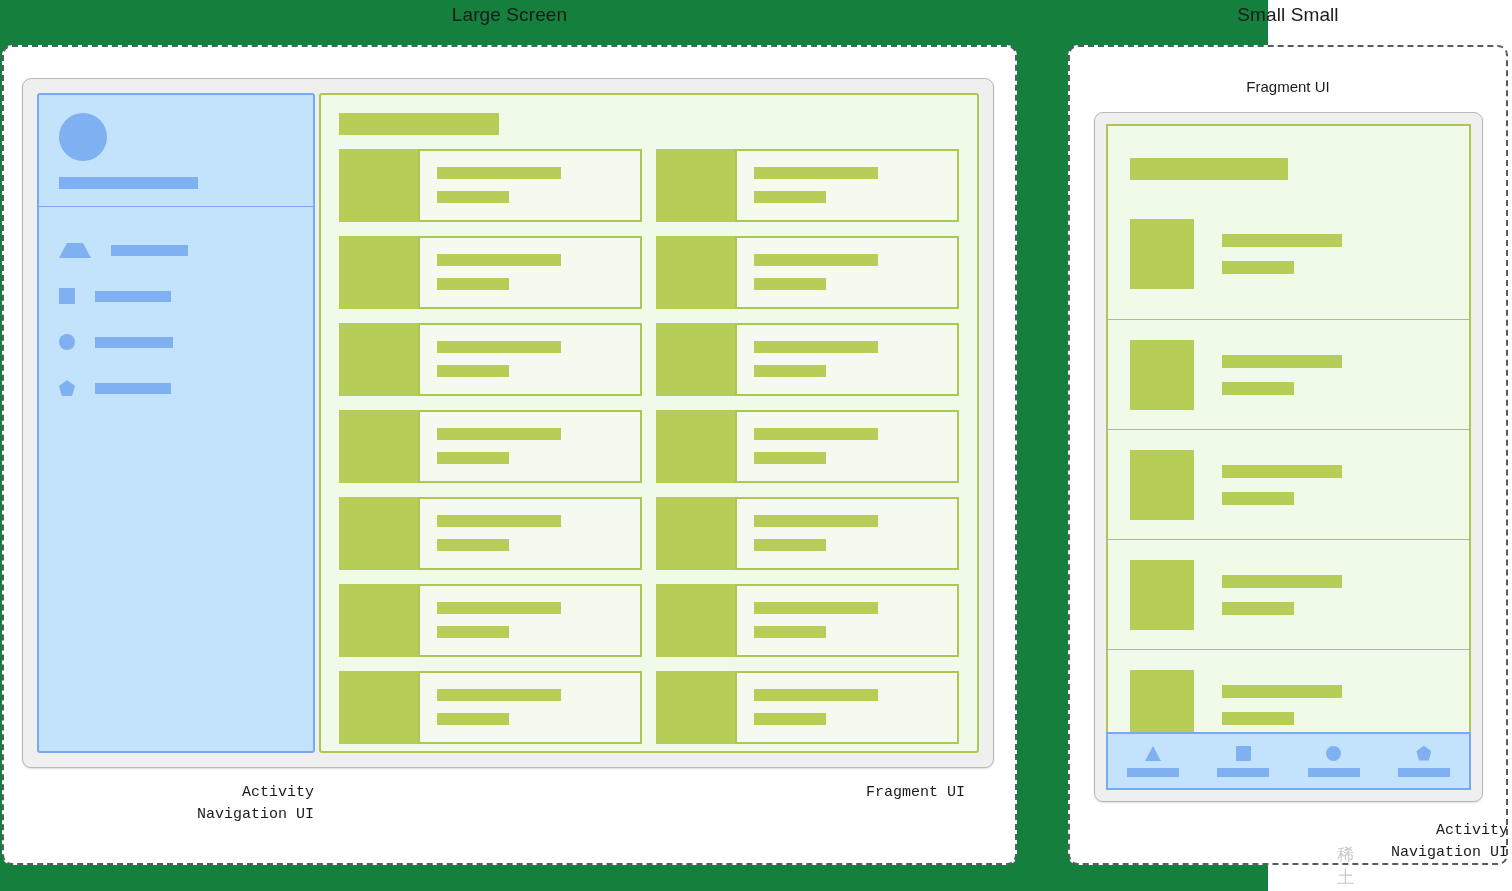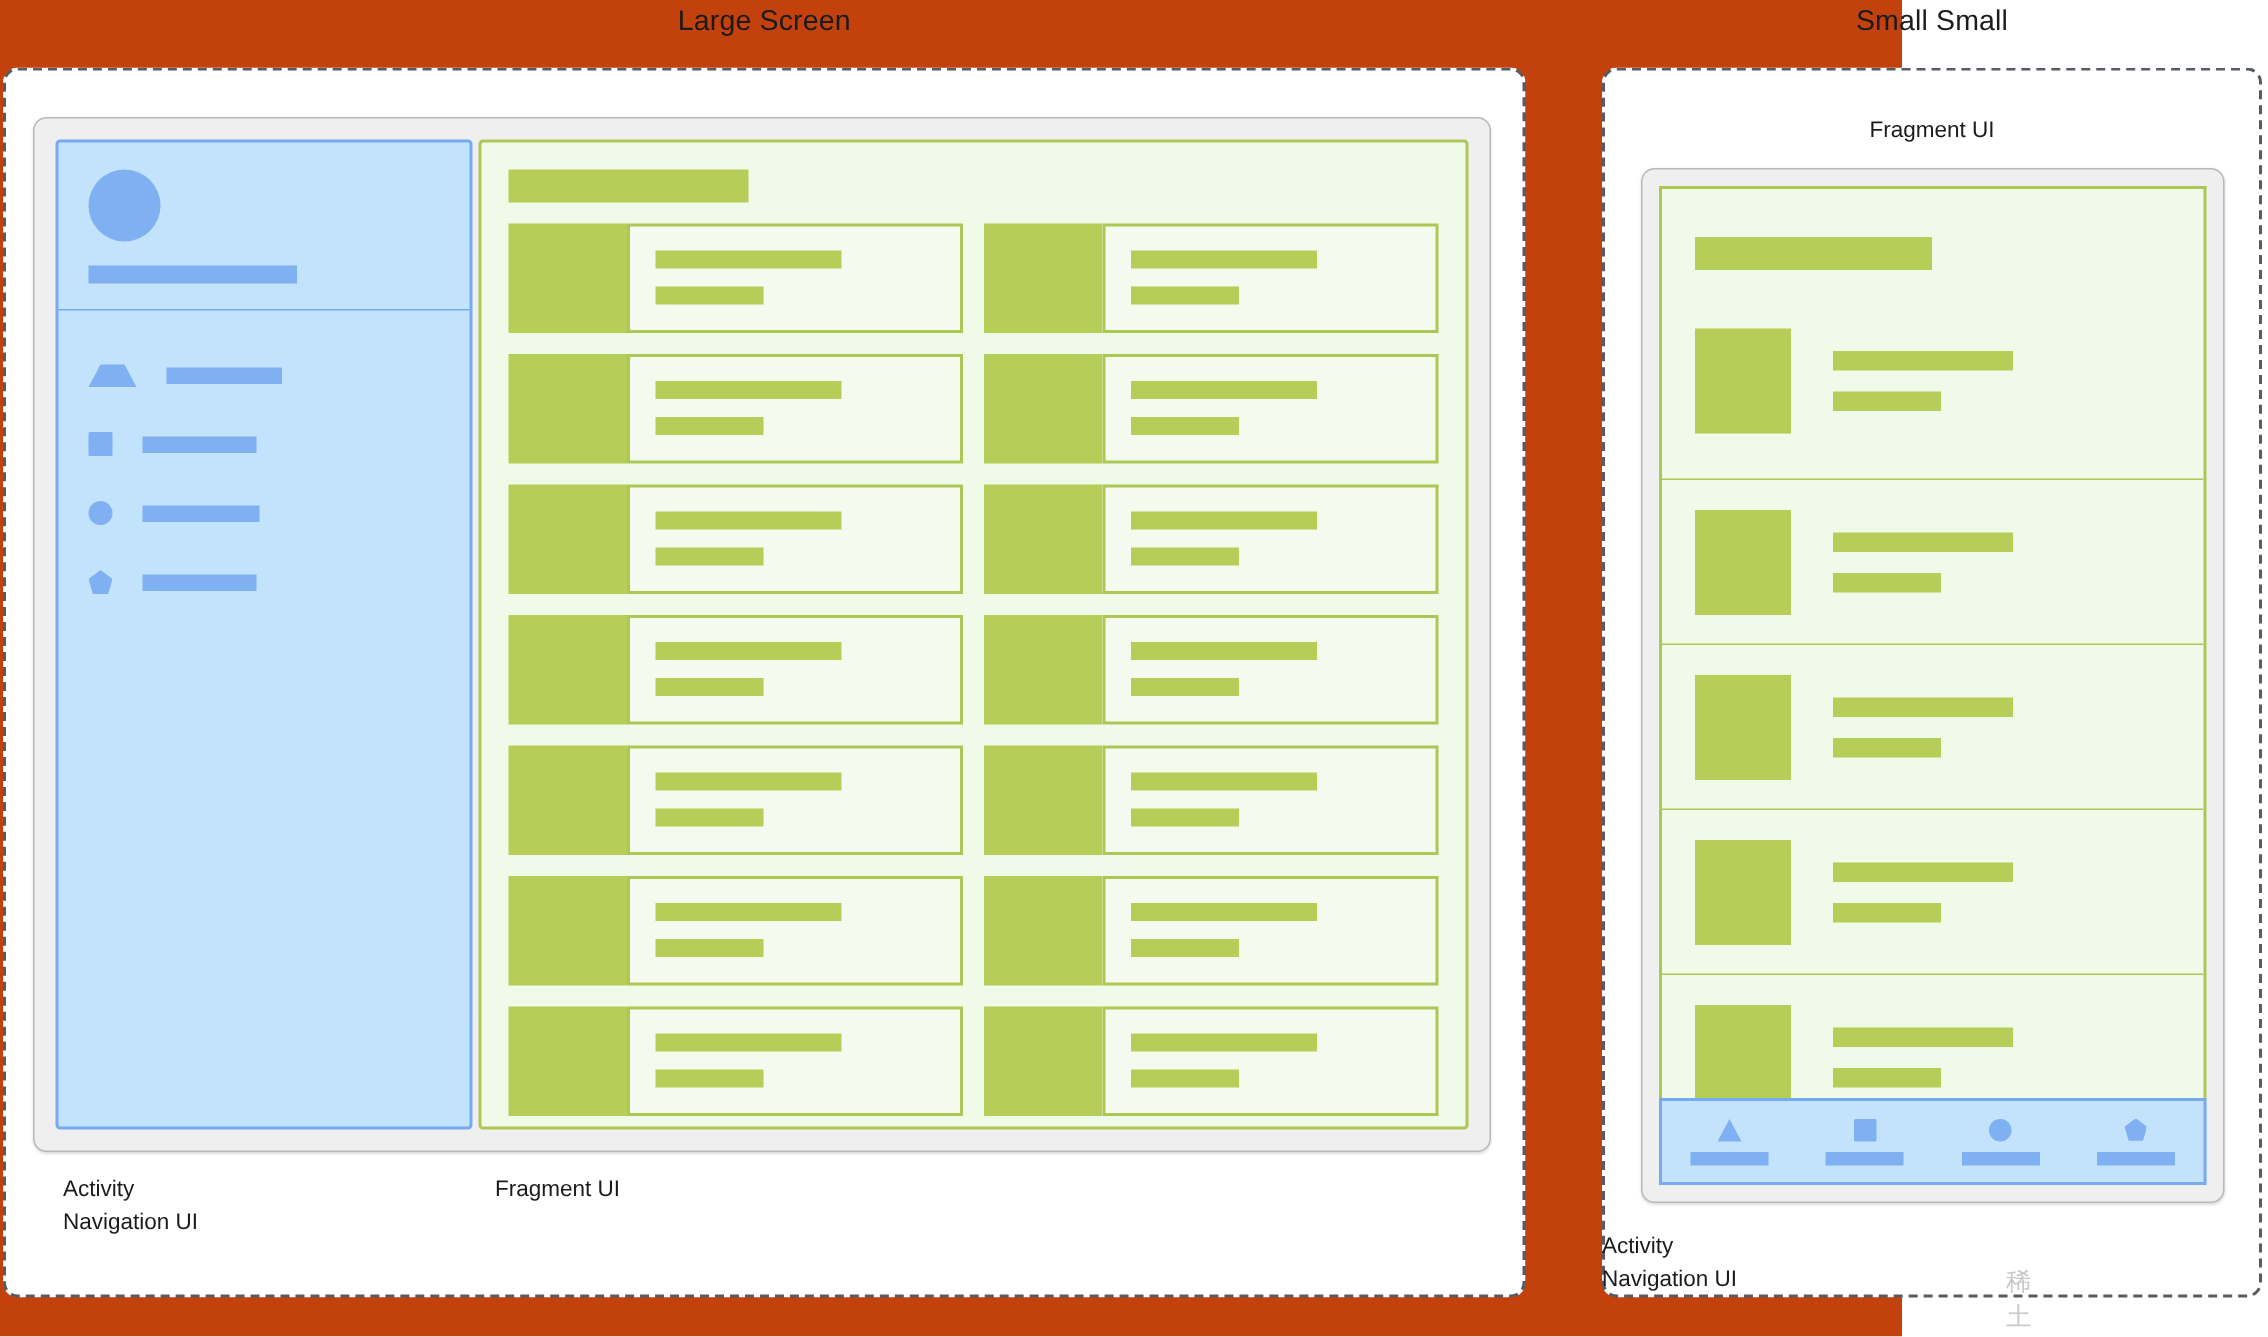--- a/index.html
+++ b/index.html
@@ -9,21 +9,21 @@
     width: 1512px;
     height: 891px;
     overflow: hidden;
     font-family: "Liberation Sans", sans-serif;
   }
 
   #root {
     position: relative;
     width: 1268px;
     height: 891px;
-    background: #c2410c;
+    background: #15803d;
   }
 
   
   .screen-title {
     position: absolute;
     font-size: 19px;
     color: #1b1b1b;
     text-align: center;
     letter-spacing: .1px;
   }
@@ -39,23 +39,24 @@
     background: #ffffff;
   }
   #panel-large { left: 2px;    top: 45px; width: 1015px; height: 820px; }
   #panel-small { left: 1068px; top: 45px; width: 440px;  height: 820px; }
 
   
   .caption {
     position: absolute;
     font-size: 15px;
     color: #1b1b1b;
-    text-align: left;
+    text-align: right;
     line-height: 22px;
     white-space: pre-line;
+    font-family: Liberation Mono, monospace;
   }
 
   
   #tablet-frame {
     position: absolute;
     left: 22px;
     top: 78px;
     width: 972px;
     height: 690px;
     background: #efefef;

